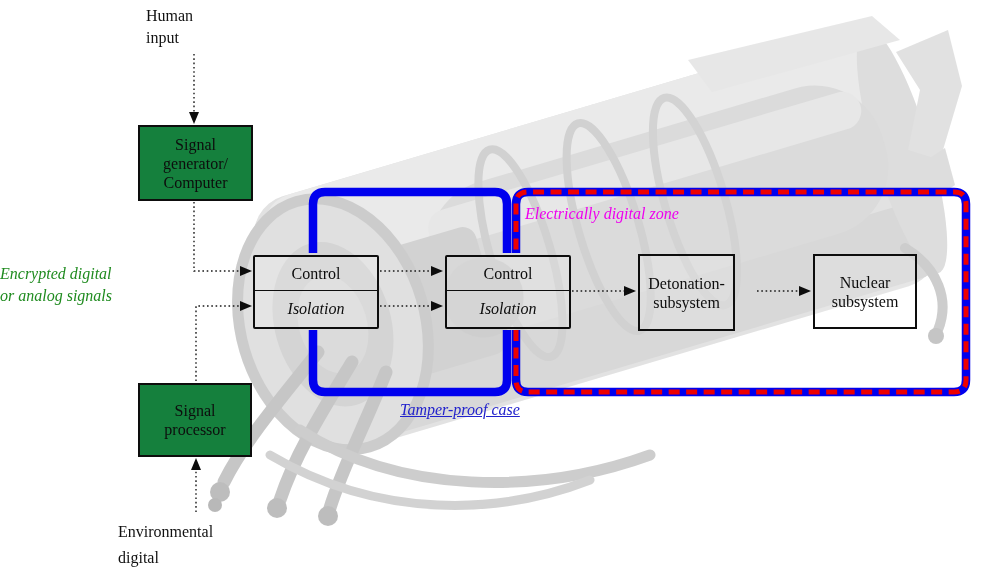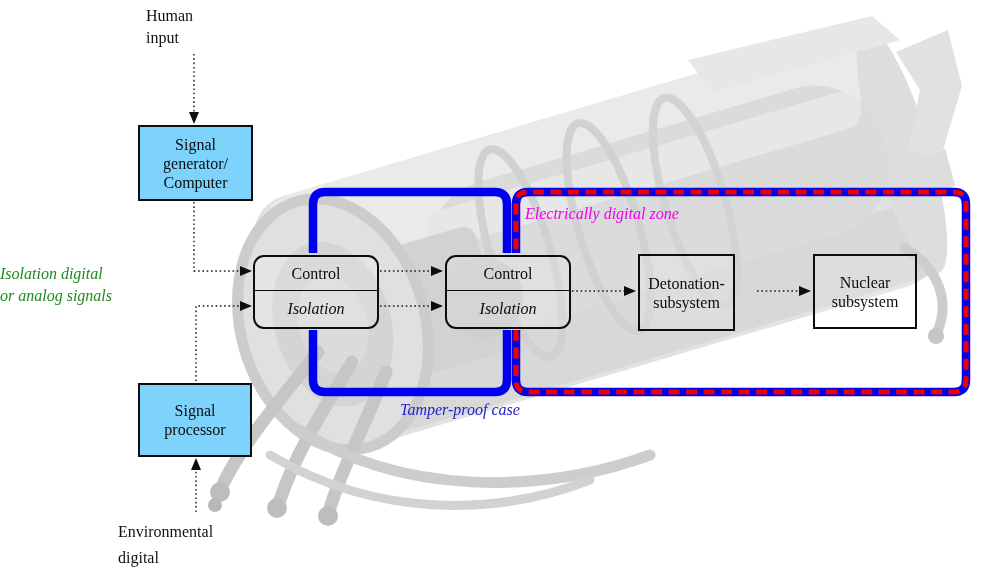--- a/index.html
+++ b/index.html
@@ -9,23 +9,23 @@
   html,body{margin:0;padding:0;background:#fff;}
   #stage{position:relative;width:992px;height:579px;background:#ffffff;overflow:hidden;
          font-family:"Liberation Serif", serif;}
   svg{display:block;}
   .layer{position:absolute;left:0;top:0;}
   
   .box{position:absolute;box-sizing:border-box;border:2.5px solid #0d0d0d;
        display:flex;flex-direction:column;align-items:center;justify-content:center;
        text-align:center;font-size:16px;line-height:19px;color:#0d0d0d;
        white-space:pre-line;z-index:3;}
-  .box.white{background:#7dd3fc;}
+  .box.white{background:#15803d;}
   .box.clear{background:rgba(255,255,255,0.15);}
-  .box.round{border-radius:11px;}
+  .box.round{border-radius:2px;}
   .ci-half{width:100%;display:flex;align-items:center;justify-content:center;}
   .ci-top{flex:35 0 0;border-bottom:1.8px solid #0d0d0d;}
   .ci-bottom{flex:39 0 0;font-style:italic;}
   
   .lbl{position:absolute;text-align:left;white-space:pre-line;color:#111;
        font-size:16px;line-height:22px;z-index:4;}
   .lbl.italic{font-style:italic;}
   .lbl.green{color:var(--green-text);}
   .lbl.magenta{color:var(--magenta-text);}
   .lbl.bluetxt{color:var(--blue-text);}
@@ -125,19 +125,19 @@
 
   <div class="box clear" style="left:813px;top:254px;width:104px;height:75px;">Nuclear
 subsystem</div>
 
   <div class="lbl" style="left:146px;top:5px;width:100px;">Human
 input</div>
 
   <div class="lbl" style="left:118px;top:519px;width:156px;line-height:26px;">Environmental
 digital</div>
 
-  <div class="lbl italic green" style="left:0px;top:263px;width:172px;">Isolation digital
+  <div class="lbl italic green" style="left:0px;top:263px;width:172px;">Encrypted digital
 or analog signals</div>
 
   <div class="lbl italic magenta" style="left:525px;top:203px;width:210px;">Electrically digital zone</div>
 
-  <div class="lbl italic bluetxt" style="left:400px;top:399px;width:160px;">Tamper-proof case</div>
+  <div class="lbl italic bluetxt" style="left:400px;top:399px;width:160px;text-decoration:underline;">Tamper-proof case</div>
 </div>
 
 </body></html>

